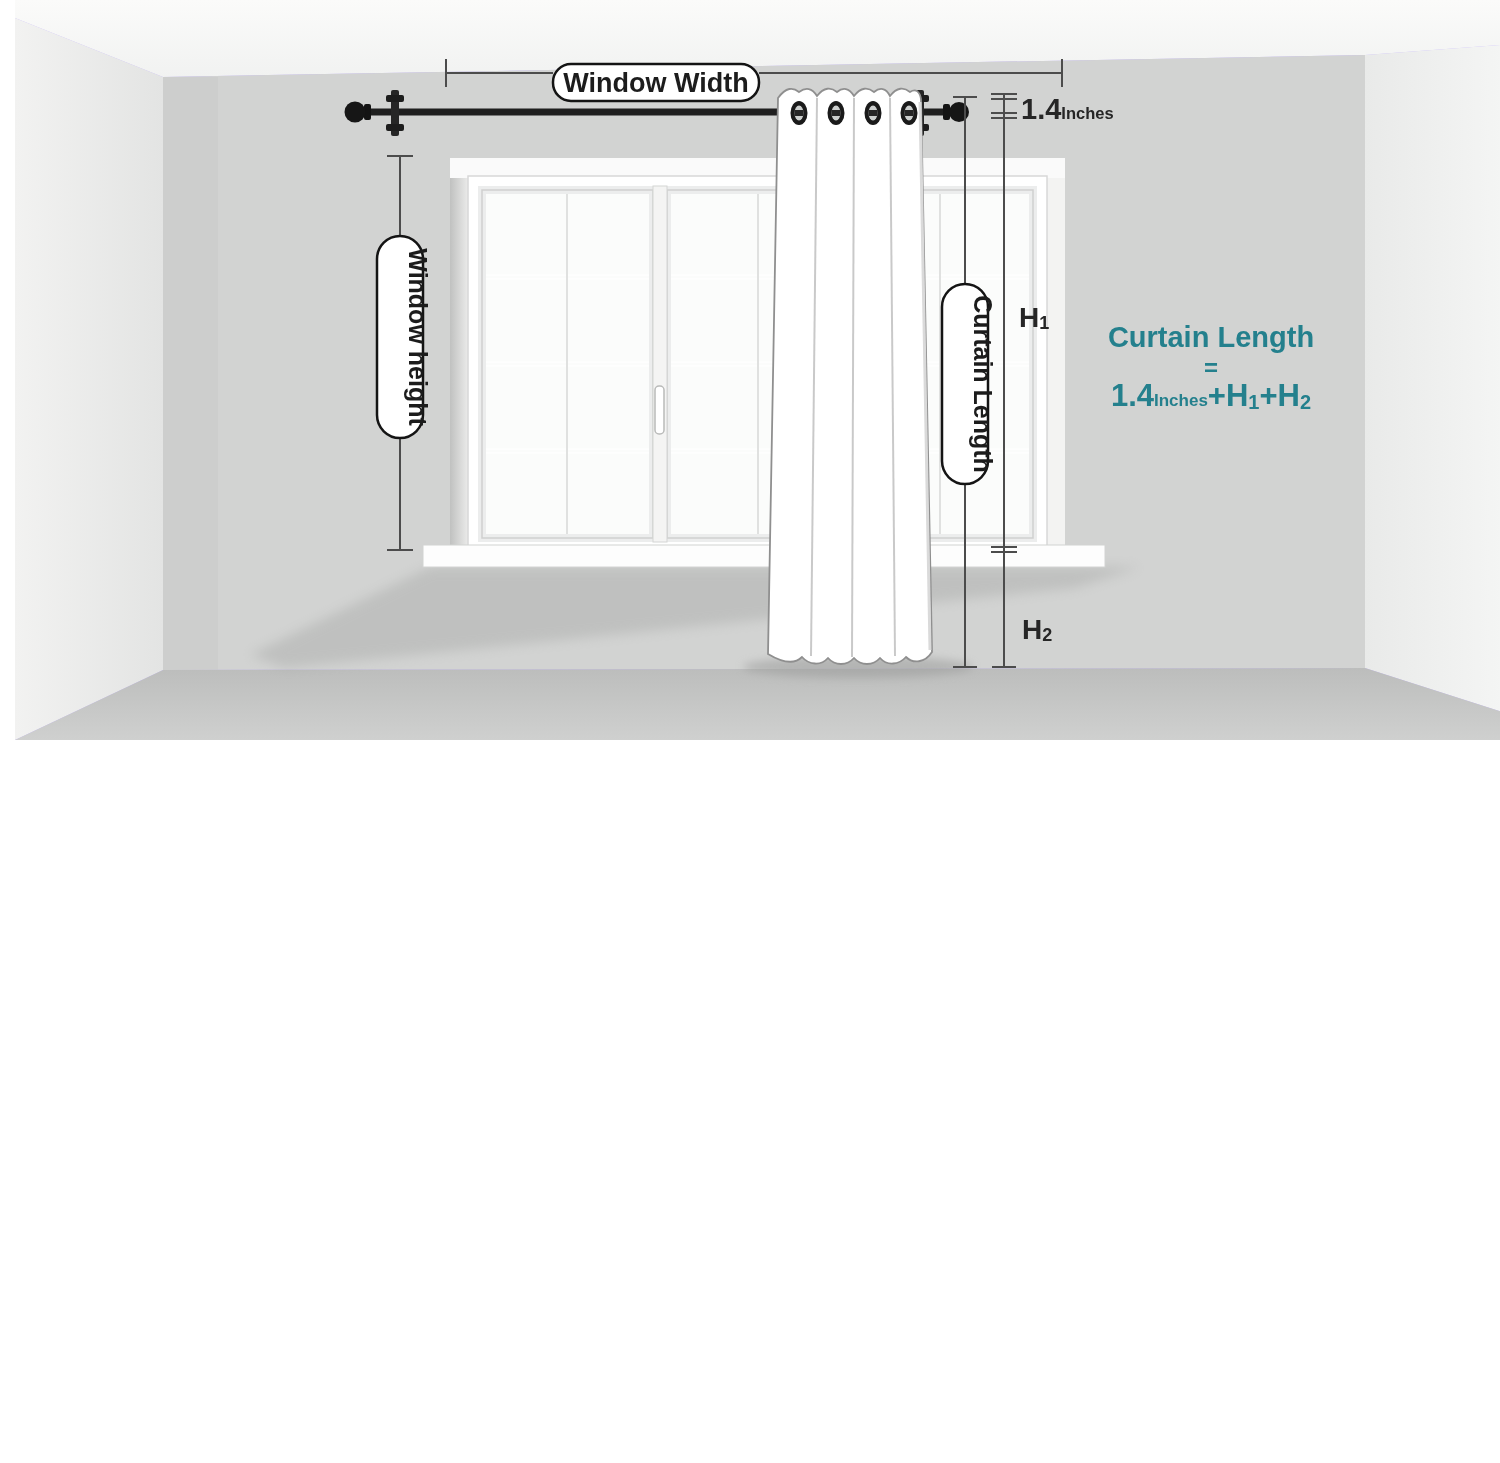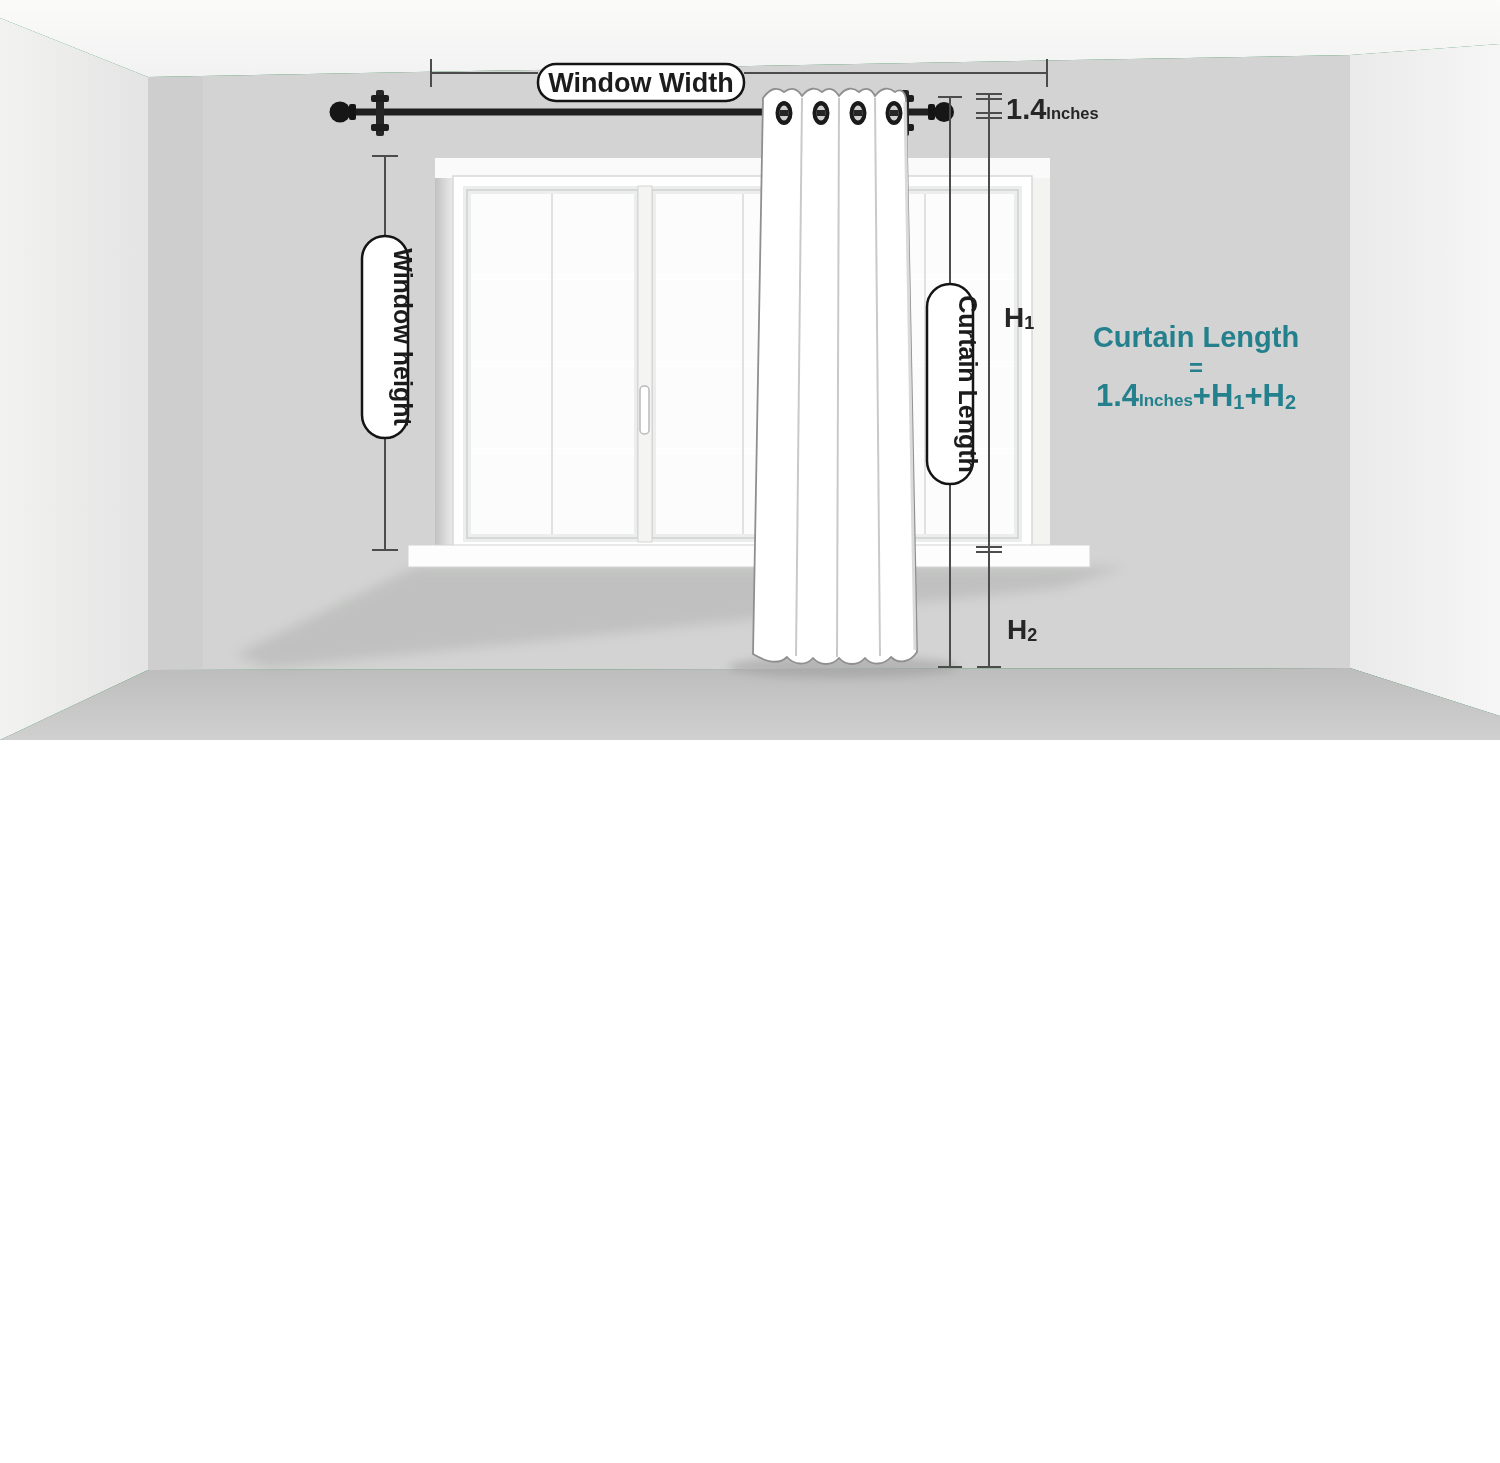--- a/index.html
+++ b/index.html
@@ -1,17 +1,17 @@
 <!DOCTYPE html>
 <html><head>
 <meta charset="utf-8">
 <style>
   html,body{margin:0;padding:0;background:#ffffff;}
   body{width:1500px;height:1463px;position:relative;font-family:"Liberation Sans",sans-serif;-webkit-font-smoothing:antialiased;}
-  .page{position:absolute;inset:0;overflow:hidden;background:#15803d;}
+  .page{position:absolute;inset:0;overflow:hidden;background:#c4b5fd;margin-left:15px;}
   svg text{font-family:"Liberation Sans",sans-serif;}
 
   
   .bottom{position:absolute;left:0;top:740px;width:1500px;height:723px;background:#fff;}
 </style>
 </head>
 <body>
 
 <div class="page">
 

